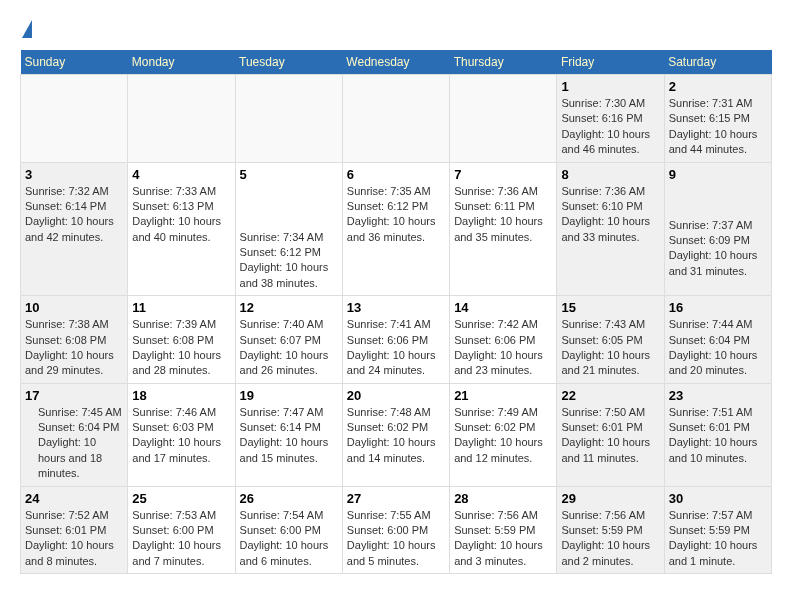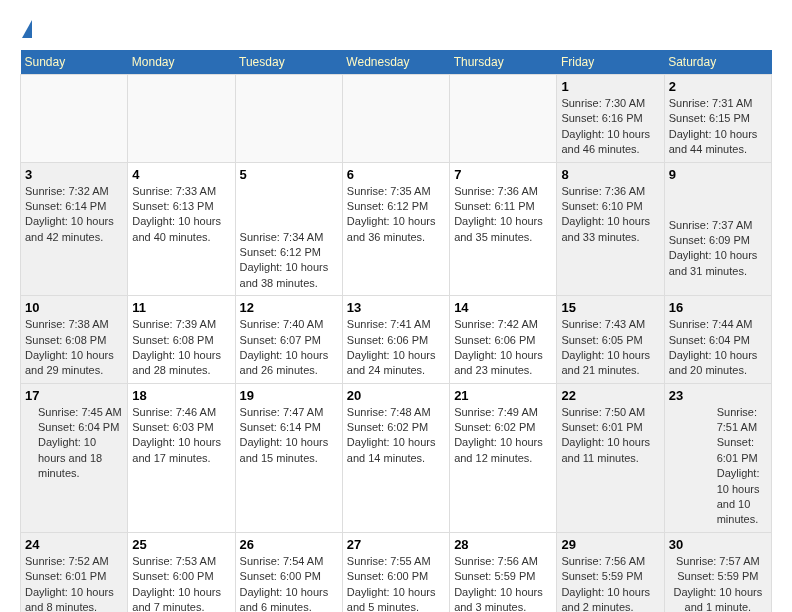--- a/index.html
+++ b/index.html
@@ -264,21 +264,21 @@
 Daylight: 10 hours and 12 minutes.</div>
         </td>
         <td class="weekend">
           <div class="day-number">22</div>
           <div class="day-info" style="white-space: pre-line;">Sunrise: 7:50 AM
 Sunset: 6:01 PM
 Daylight: 10 hours and 11 minutes.</div>
         </td>
         <td class="weekend">
           <div class="day-number">23</div>
-          <div class="day-info" style="white-space: pre-line; margin-left: 48px;">Sunrise: 7:51 AM
+          <div class="day-info" style="white-space: pre-line;">Sunrise: 7:51 AM
 Sunset: 6:01 PM
 Daylight: 10 hours and 10 minutes.</div>
         </td>
       </tr>
       <tr>
         <td class="weekend">
           <div class="day-number">24</div>
           <div class="day-info" style="white-space: pre-line;">Sunrise: 7:52 AM
 Sunset: 6:01 PM
 Daylight: 10 hours and 8 minutes.</div>
@@ -308,19 +308,19 @@
 Daylight: 10 hours and 3 minutes.</div>
         </td>
         <td class="weekend">
           <div class="day-number">29</div>
           <div class="day-info" style="white-space: pre-line;">Sunrise: 7:56 AM
 Sunset: 5:59 PM
 Daylight: 10 hours and 2 minutes.</div>
         </td>
         <td class="weekend">
           <div class="day-number">30</div>
-          <div class="day-info" style="white-space: pre-line; text-align: center;">Sunrise: 7:57 AM
+          <div class="day-info" style="white-space: pre-line;">Sunrise: 7:57 AM
 Sunset: 5:59 PM
 Daylight: 10 hours and 1 minute.</div>
         </td>
       </tr>
     </tbody>
 </table>
 
 </body></html>

